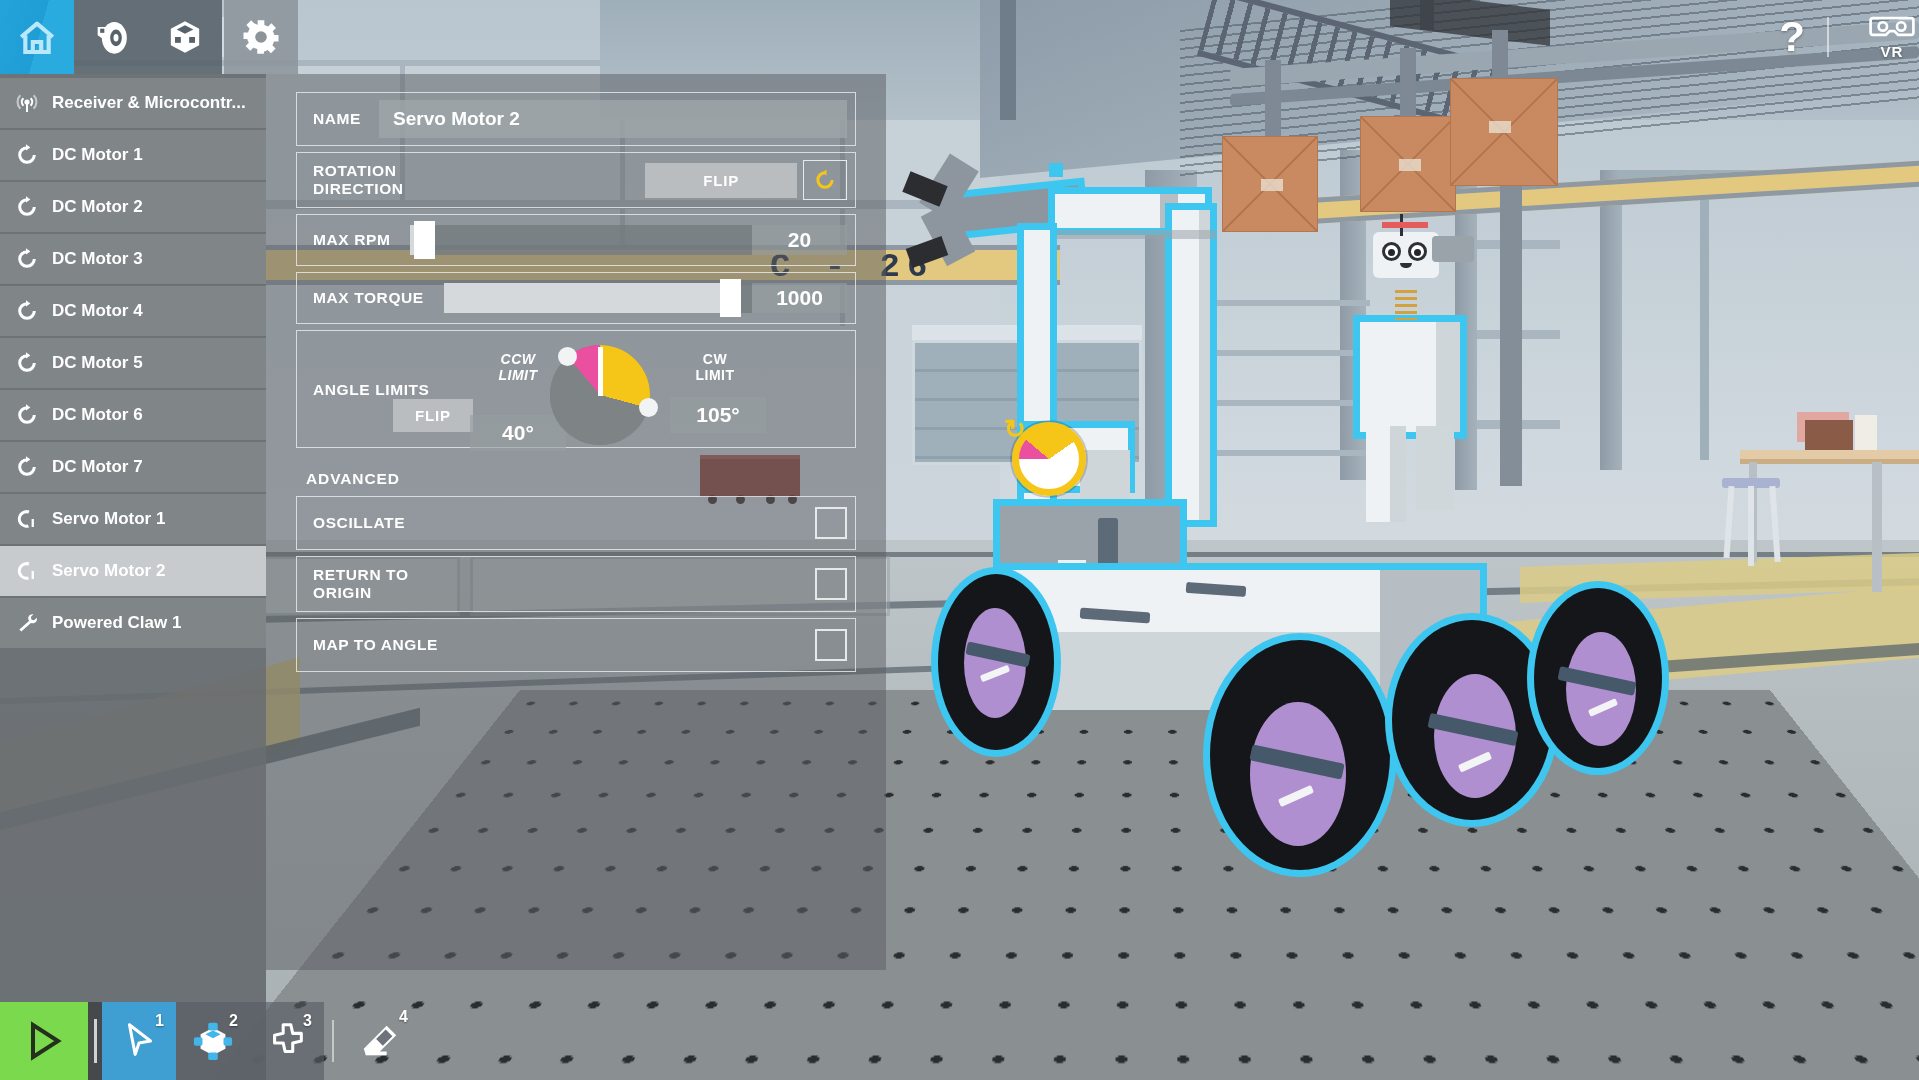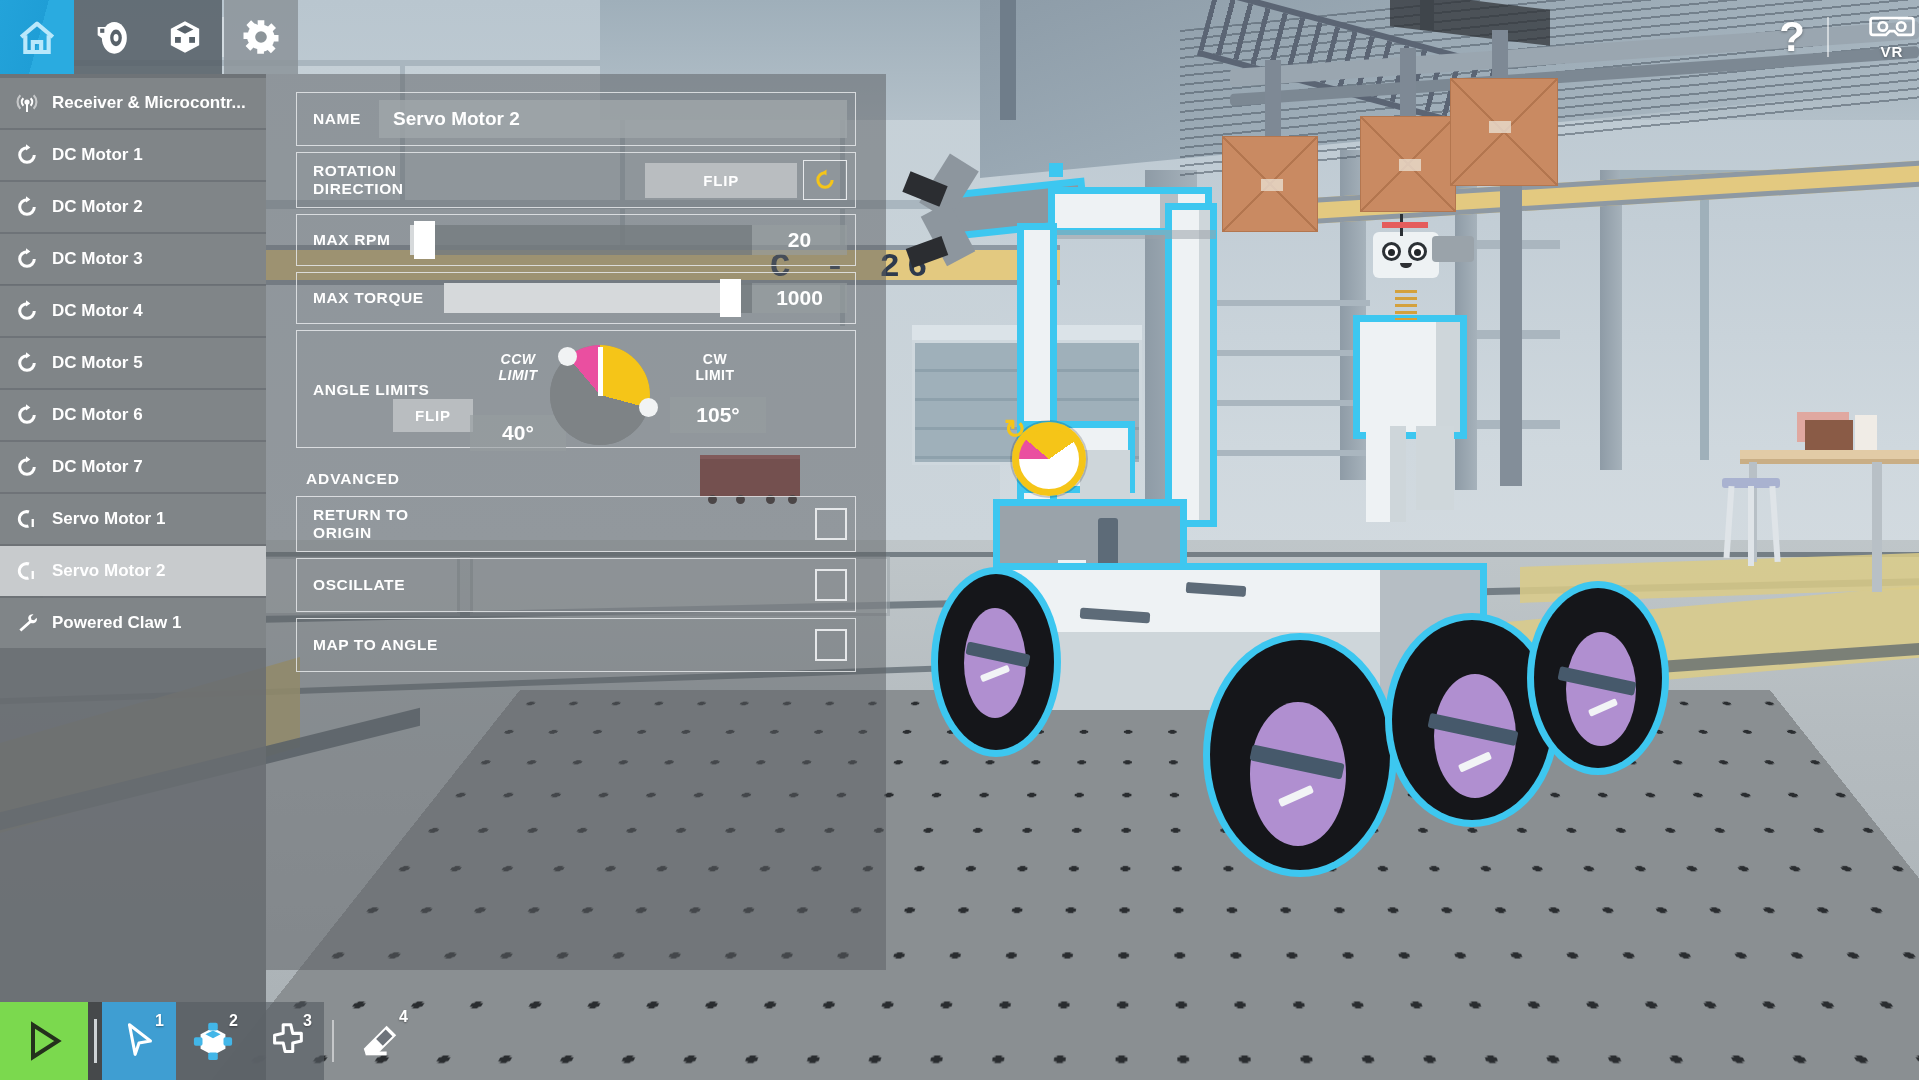--- a/index.html
+++ b/index.html
@@ -616,31 +616,31 @@
       <span class="dial">
         <span class="dial-pie" id="dialPie" style="background: conic-gradient(rgb(245, 197, 24) 0deg, rgb(245, 197, 24) 105deg, rgb(126, 131, 134) 105deg, rgb(126, 131, 134) 320deg, rgb(234, 79, 160) 320deg, rgb(234, 79, 160) 360deg);"></span>
         <span class="dial-origin"></span>
         <span class="handle" id="hCcw" style="left: 8.36062px; top: 2.19778px;"></span>
         <span class="handle" id="hCw" style="left: 88.7963px; top: 53.441px;"></span>
       </span>
     </div>
 
     <div class="sec-title" style="margin-top:22px;">ADVANCED</div>
 
+    <div class="frow" style="height:54px;">
+      <span class="flabel">OSCILLATE</span>
+      <span style="flex:1"></span>
+      <span class="cbox"></span>
+    </div>
+
     <div class="frow" style="height:56px;">
       <span class="flabel">
         <span>RETURN TO</span><br>
         <span>ORIGIN</span>
       </span>
-      <span style="flex:1"></span>
-      <span class="cbox"></span>
-    </div>
-
-    <div class="frow" style="height:54px;">
-      <span class="flabel">OSCILLATE</span>
       <span style="flex:1"></span>
       <span class="cbox"></span>
     </div>
 
     <div class="frow" style="height:54px;">
       <span class="flabel">MAP TO ANGLE</span>
       <span style="flex:1"></span>
       <span class="cbox"></span>
     </div>
   </div>

